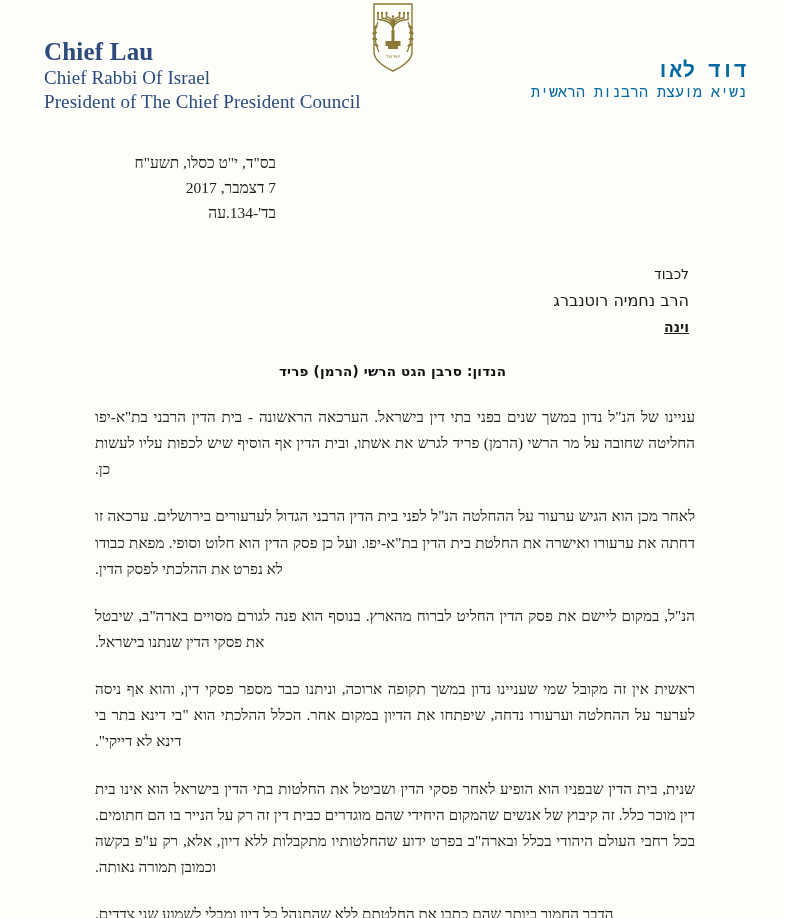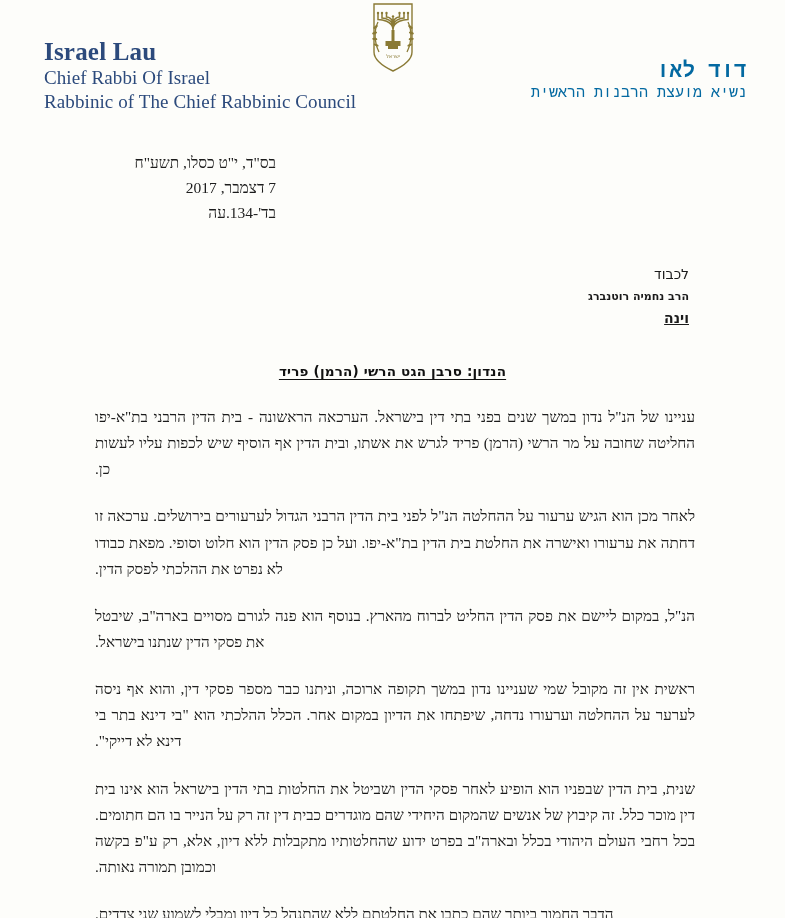--- a/index.html
+++ b/index.html
@@ -109,39 +109,38 @@
     right: 96px;
     top: 262px;
     direction: rtl;
     text-align: right;
     font-family: "DejaVu Sans", "Liberation Sans", sans-serif;
     font-size: 14px;
     line-height: 1.78;
     color: #1a1a1a;
   }
   .addressee .greet { font-size: 14px; }
-  .addressee .who  { font-weight: bold; font-size: 11px; }
+  .addressee .who  { font-weight: normal; font-size: 16px; }
   .addressee .city { font-weight: bold; text-decoration: underline; font-size: 14px; }
 
   
   .subject {
     position: absolute;
     left: 0;
     right: 0;
     top: 363px;
     text-align: center;
     direction: rtl;
     font-family: "DejaVu Sans", "Liberation Sans", sans-serif;
     font-weight: bold;
     font-size: 13.5px;
     letter-spacing: 0.2px;
     color: #111;
   }
   .subject span {
-    text-decoration: underline;
     text-underline-offset: 3px;
   }
 
   
   .body-text {
     position: absolute;
     left: 95px;
     top: 404px;
     width: 600px;
     direction: rtl;
@@ -159,23 +158,23 @@
   .body-text p:last-child { margin-bottom: 0; }
 </style>
 </head>
 <body>
 
 <div class="page">
 
   <div class="letterhead">
 
     <div class="lh-en">
-      <div class="name">Israel Lau</div>
+      <div class="name">Chief Lau</div>
       <div class="role">Chief Rabbi Of Israel</div>
-      <div class="role">Rabbinic of The Chief Rabbinic Council</div>
+      <div class="role">President of The Chief President Council</div>
     </div>
 
     <div class="emblem">
       <svg viewBox="0 0 52 72" width="52" height="72" aria-hidden="true">
 
         <path d="M7 2 H45 V50 Q45 60 26 69 Q7 60 7 50 Z" fill="none" stroke="#8a7a35" stroke-width="1.4"></path>
 
         <rect x="21" y="44" width="10" height="3" fill="#8a7a35"></rect>
         <rect x="18.5" y="39" width="15" height="5" fill="#8a7a35"></rect>
         <rect x="24.5" y="28" width="3" height="11" fill="#8a7a35"></rect>

